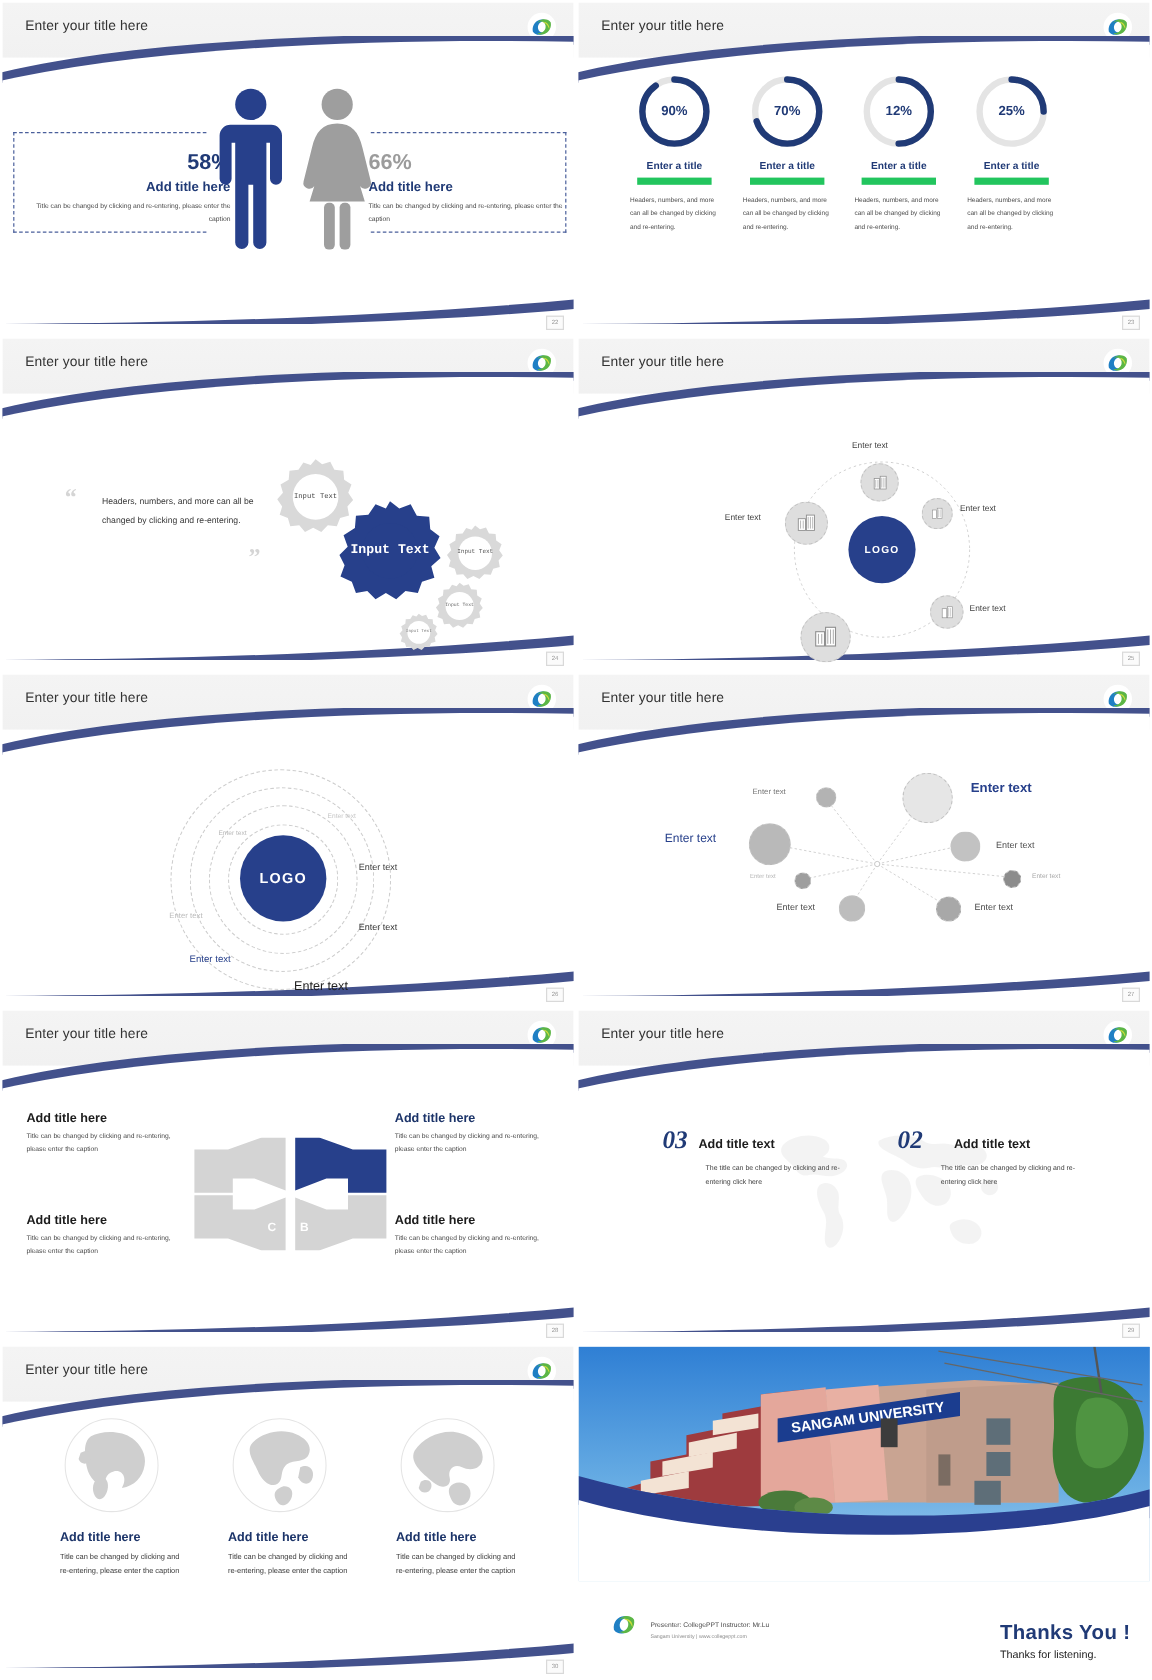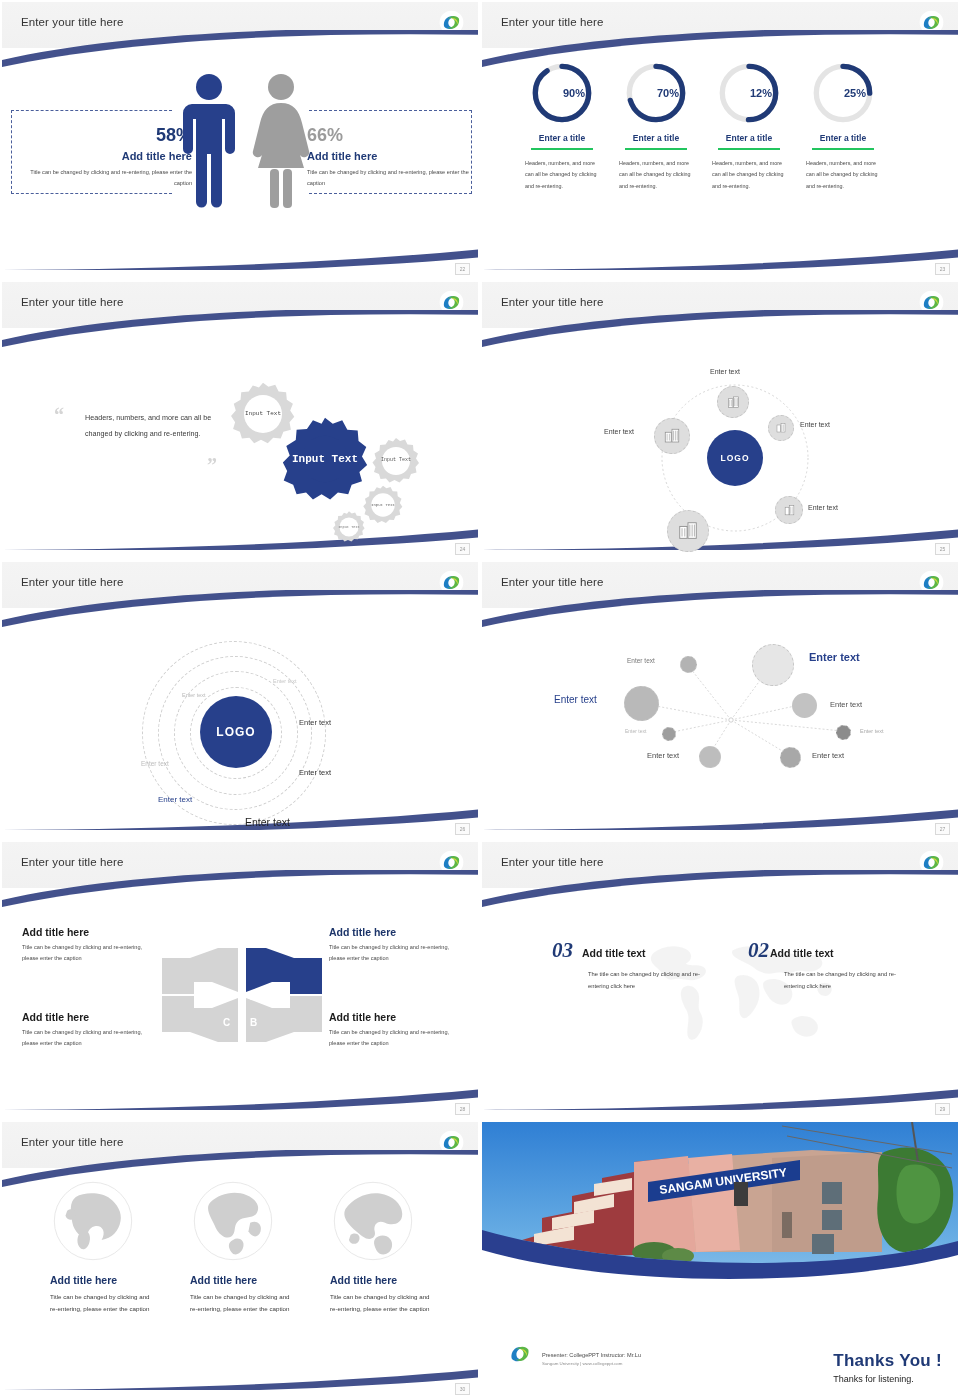--- a/index.html
+++ b/index.html
@@ -21,24 +21,24 @@
   
   .s1-col{position:absolute;top:78px;width:176px;}
   .s1-pct{font-size:18px;font-weight:bold;line-height:1;}
   .s1-title{font-size:11px;font-weight:bold;color:#203a76;margin-top:6px;}
   .s1-desc{font-size:5.6px;color:#4a4a4a;line-height:1.95;margin-top:5px;}
   .dashbox{position:absolute;border:1px dashed #4a5f9b;}
 
   
   .donut-col{position:absolute;top:14px;width:90px;text-align:center;}
   .donut{position:relative;width:62px;height:62px;margin:0 auto;}
-  .donut .pct{position:absolute;left:12px;top:0;width:62px;height:62px;display:flex;align-items:center;
+  .donut .pct{position:absolute;left:0;top:0;width:62px;height:62px;display:flex;align-items:center;
                justify-content:center;font-size:11px;font-weight:bold;color:#203a76;}
   .donut-title{font-size:8.5px;font-weight:bold;color:#203a76;margin-top:9px;padding-bottom:5px;
-               border-bottom:2px solid #22c55e;display:inline-block;padding-left:8px;padding-right:8px;}
+               border-bottom:6px solid #22c55e;display:inline-block;padding-left:8px;padding-right:8px;}
   .donut-desc{font-size:5.4px;color:#4a4a4a;line-height:2.1;margin-top:8px;text-align:left;padding:0 8px;}
 
   
   .quote{position:absolute;font-family:"Liberation Serif",serif;color:#d5d5d5;font-weight:bold;}
   .gear-label{position:absolute;left:0;top:0;width:100%;height:100%;display:flex;flex-direction:column;
               align-items:center;justify-content:center;text-align:center;line-height:1.15;font-family:Liberation Mono, monospace;}
 
   
   .ring{position:absolute;border:1px dashed #cfcfcf;border-radius:50%;}
   .logo-circle{position:absolute;border-radius:50%;background:#27408b;color:#fff;display:flex;
@@ -520,21 +520,21 @@
       </g>
     </svg>
     <div style="position:absolute;left:70px;top:50px;width:145px;">
       <div style="display:flex;align-items:baseline;gap:9px;">
         <span class="bignum">03</span>
         <span class="n-title">Add title text</span>
       </div>
       <div class="n-desc" style="margin-left:36px;width:130px;">The title can be changed by clicking and re-entering click here</div>
     </div>
     <div style="position:absolute;left:266px;top:50px;width:145px;">
-      <div style="display:flex;align-items:baseline;gap:1px;">
+      <div style="display:flex;align-items:baseline;gap:26px;">
         <span class="bignum">02</span>
         <span class="n-title">Add title text</span>
       </div>
       <div class="n-desc" style="margin-left:36px;width:130px;">The title can be changed by clicking and re-entering click here</div>
     </div>
   </div>
   <div class="pgnum">29</div>
 </div>
     </div>
 

